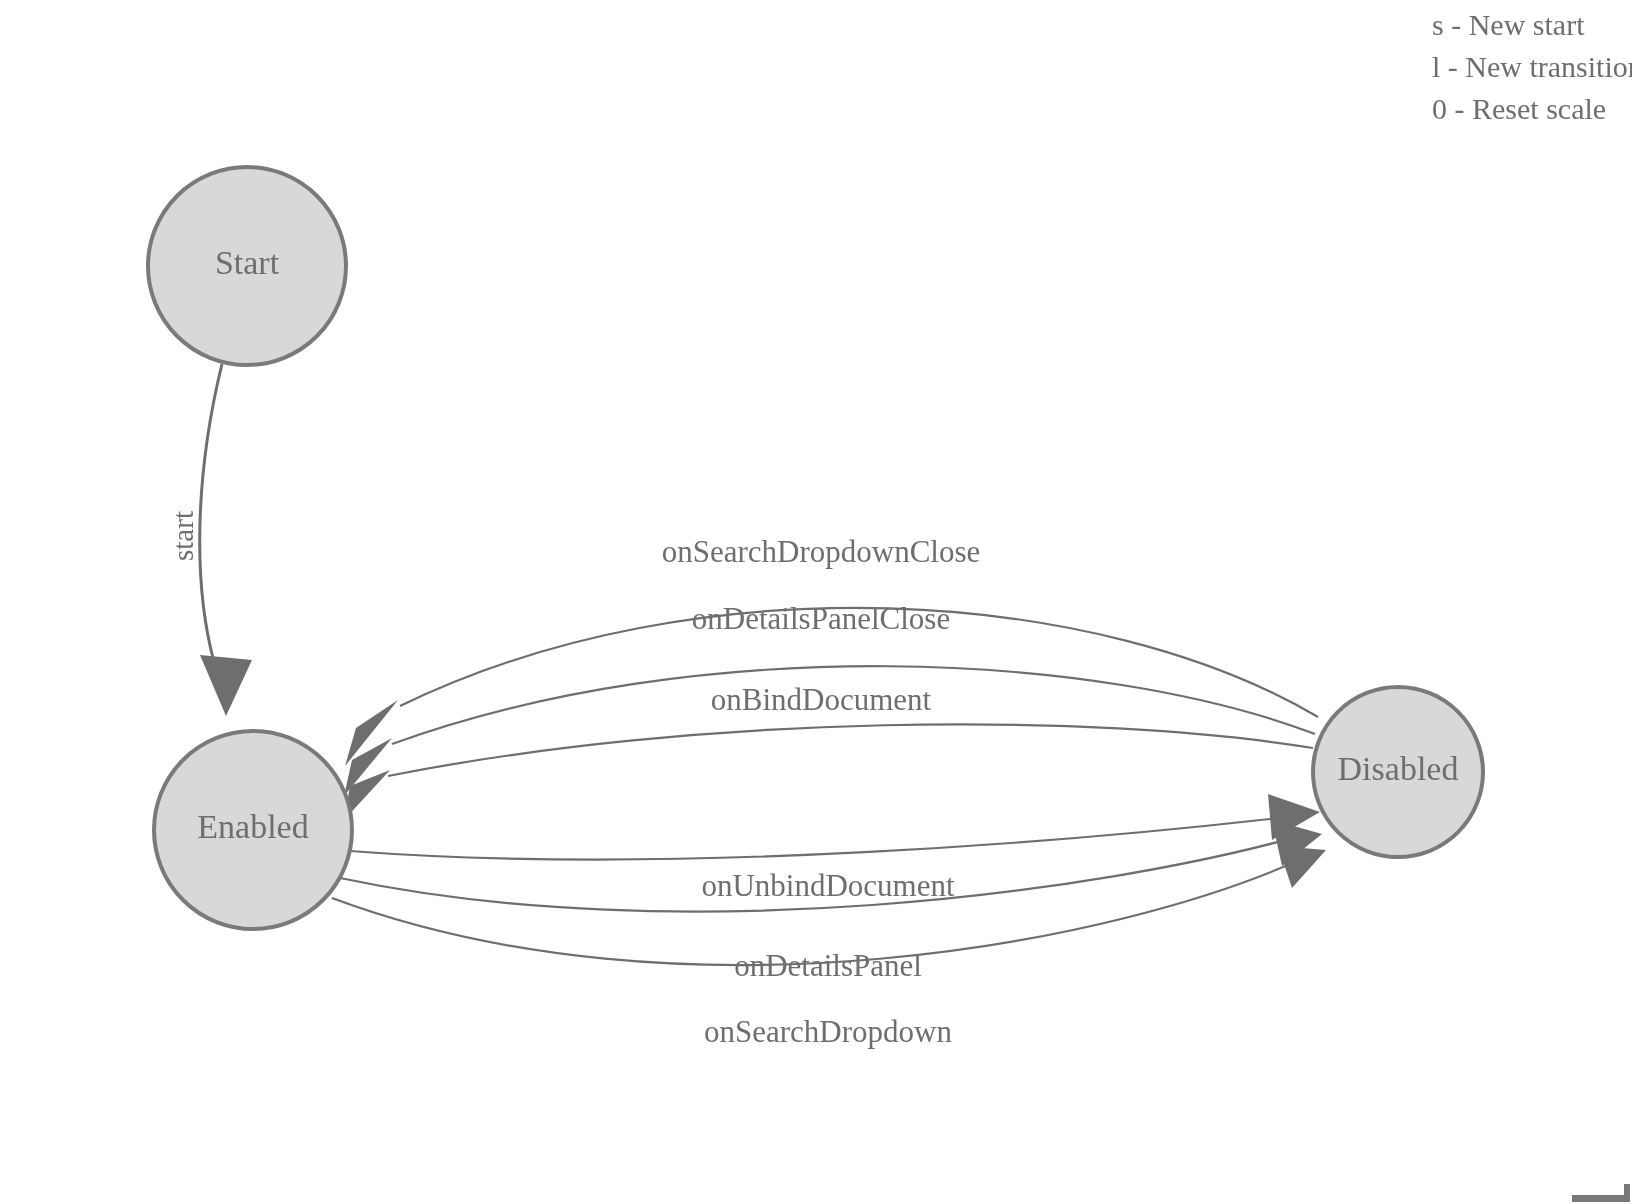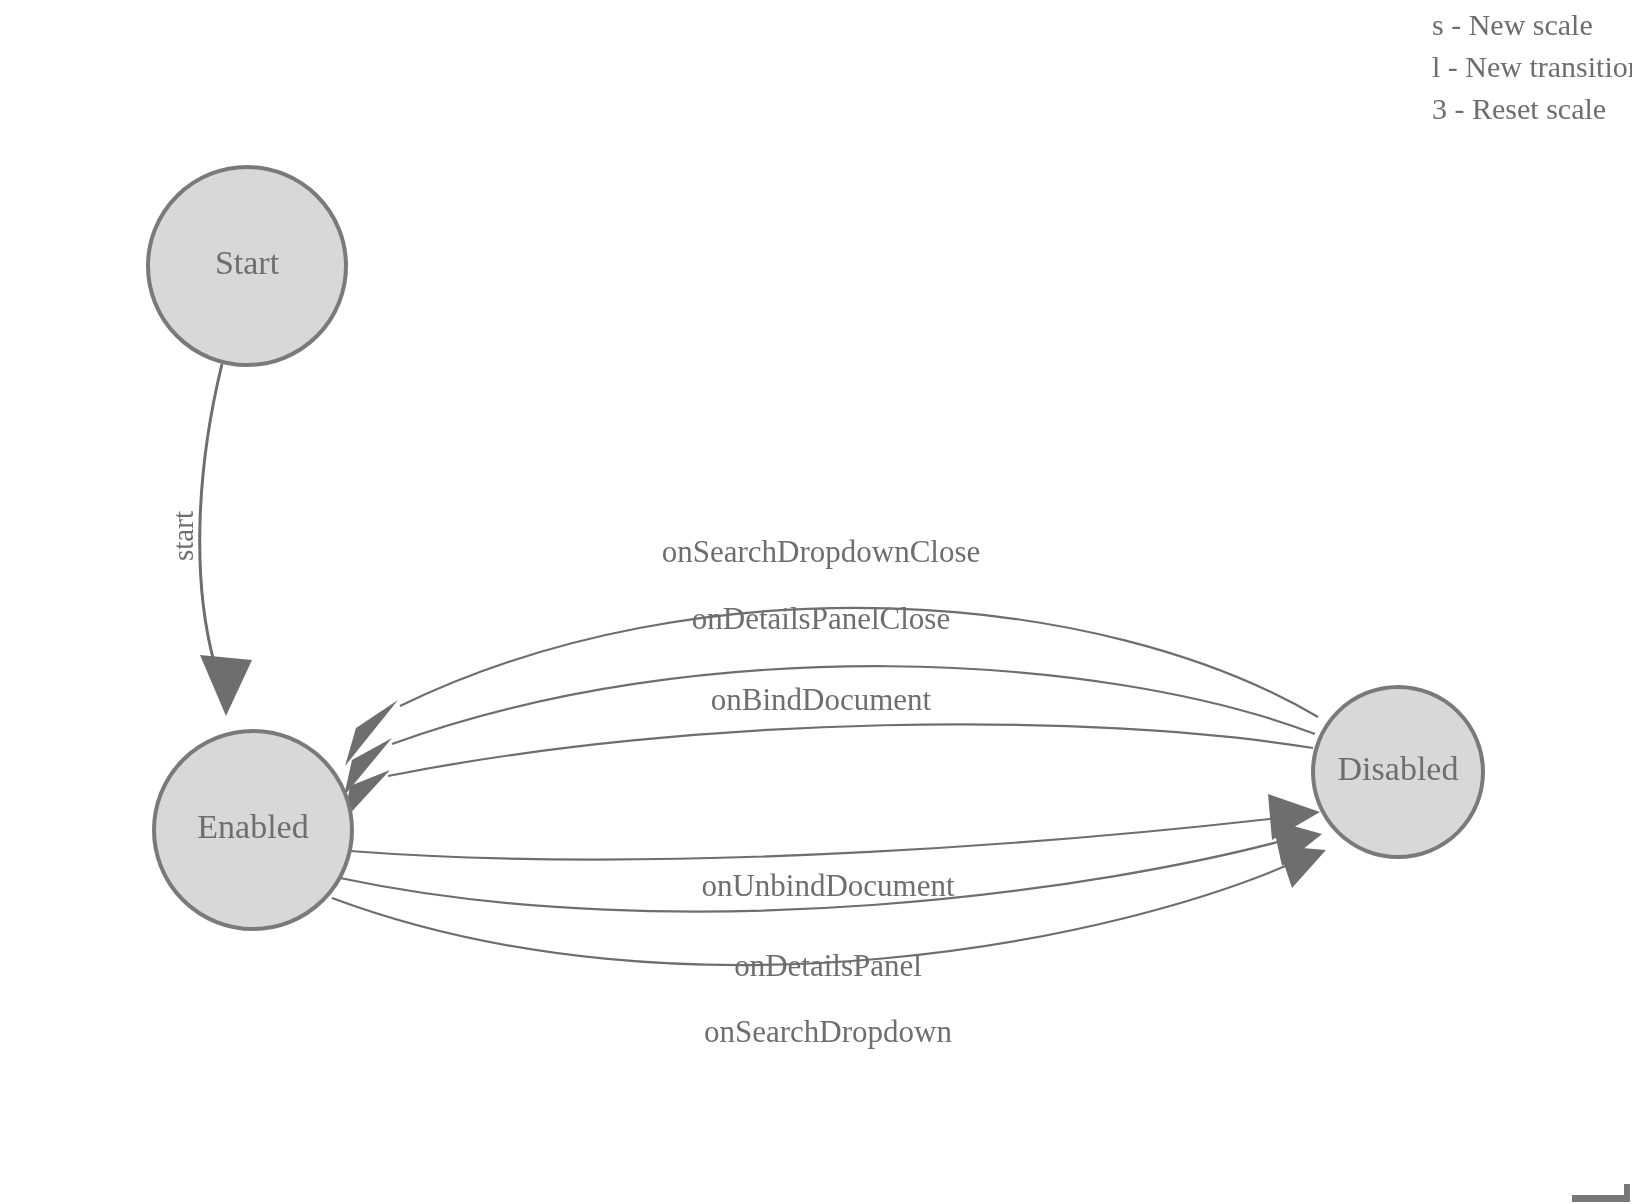--- a/index.html
+++ b/index.html
@@ -171,23 +171,23 @@
     </g>
 
     <g>
       <circle class="node-shape" cx="1398" cy="772" r="85"></circle>
       <text class="node-label" x="1398" y="772">Disabled</text>
     </g>
 
   </svg>
 
   <div id="help-panel">
-    <div class="help-line">s - New scale</div>
+    <div class="help-line">s - New start</div>
     <div class="help-line">l - New transition</div>
-    <div class="help-line">3 - Reset scale</div>
+    <div class="help-line">0 - Reset scale</div>
   </div>
 
   <div id="scroll-corner">
     <div class="h-bar"></div>
     <div class="v-bar"></div>
   </div>
 
 </div>
 
 </body></html>

